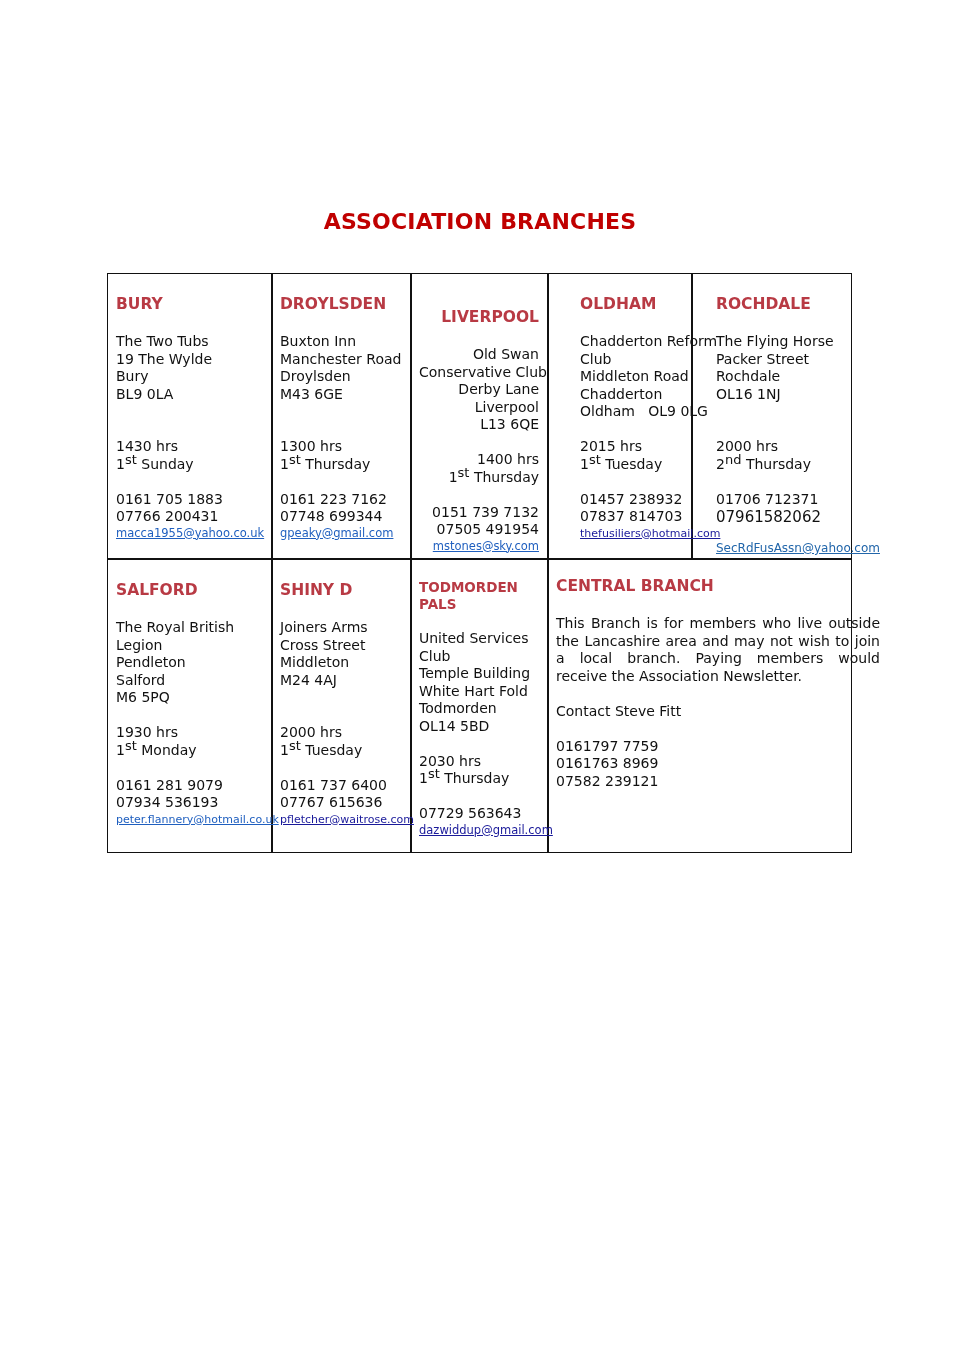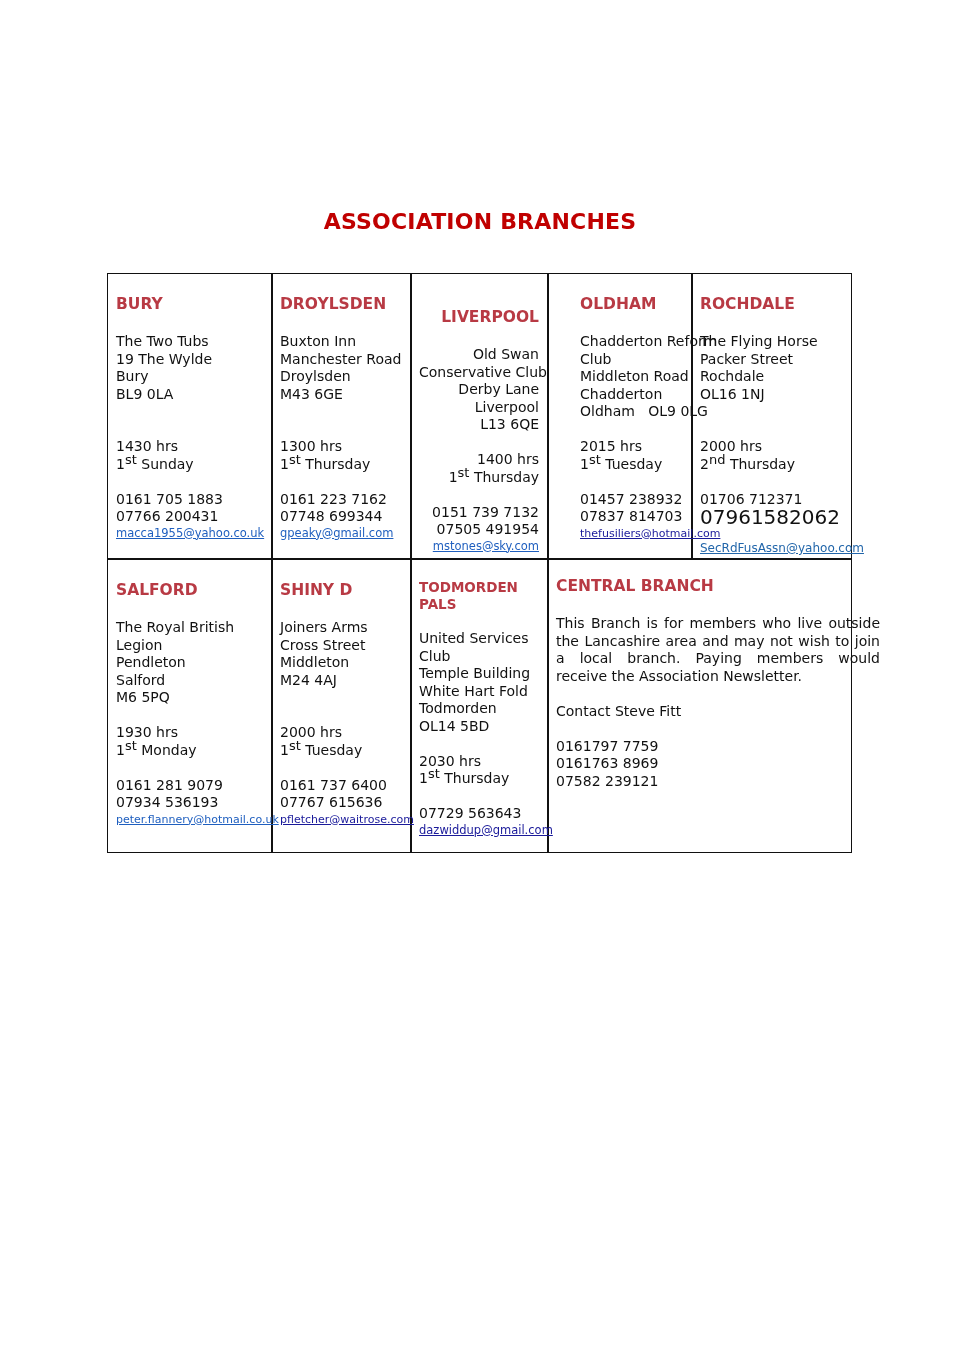--- a/index.html
+++ b/index.html
@@ -15,21 +15,21 @@
     .vline { position: absolute; width: 1.5px; background: #111; }
     .hline { position: absolute; height: 1.5px; background: #111; }
     .head { font-weight: bold; color: #c0392b; color: #b83a44; font-size: 15.5px;
             line-height: 18px; margin-top: 21px; margin-bottom: 20px; }
     .head.small { font-size: 13.5px; line-height: 17px; margin-top: 19px; margin-bottom: 19px; }
     .line { display: block; white-space: nowrap; }
     .gap { height: 17.5px; }
     .email { font-size: 11.5px; line-height: 15px; color: #1f5fbf; display: block; white-space: nowrap; text-decoration: underline; }
     .email.dark { color: #1a1a9a; }
     .email.ul { color: #2266aa; text-decoration: underline; font-size: 12px; }
-    .bigphone { font-size: 20px; line-height: 19px; }
+    .bigphone { font-size: 15px; line-height: 19px; }
     sup { font-size: 13px; line-height: 0; vertical-align: 5px; }
     .para { text-align: justify; font-size: 14px; line-height: 17.5px; }
   </style>
 </head>
 <body>
 
 <div class="title">ASSOCIATION BRANCHES</div>
 
 <div class="table">
 
@@ -96,21 +96,21 @@
     <span class="line" style="white-space:pre;">Oldham   OL9 0LG</span>
     <div class="gap"></div>
     <span class="line">2015 hrs</span>
     <span class="line"><span>1</span><sup>st</sup> <span>Tuesday</span></span>
     <div class="gap"></div>
     <span class="line">01457 238932</span>
     <span class="line">07837 814703</span>
     <span class="email dark" style="font-size:11px;">thefusiliers@hotmail.com</span>
   </div>
 
-  <div class="cell" style="left:584px; top:0; width:132px;">
+  <div class="cell" style="left:600px; top:0; width:132px;">
     <div class="head">ROCHDALE</div>
     <span class="line">The Flying Horse</span>
     <span class="line">Packer Street</span>
     <span class="line">Rochdale</span>
     <span class="line">OL16 1NJ</span>
     <div class="gap"></div>
       <div class="gap"></div>
     <span class="line">2000 hrs</span>
     <span class="line"><span>2</span><sup>nd</sup> <span>Thursday</span></span>
     <div class="gap"></div>

